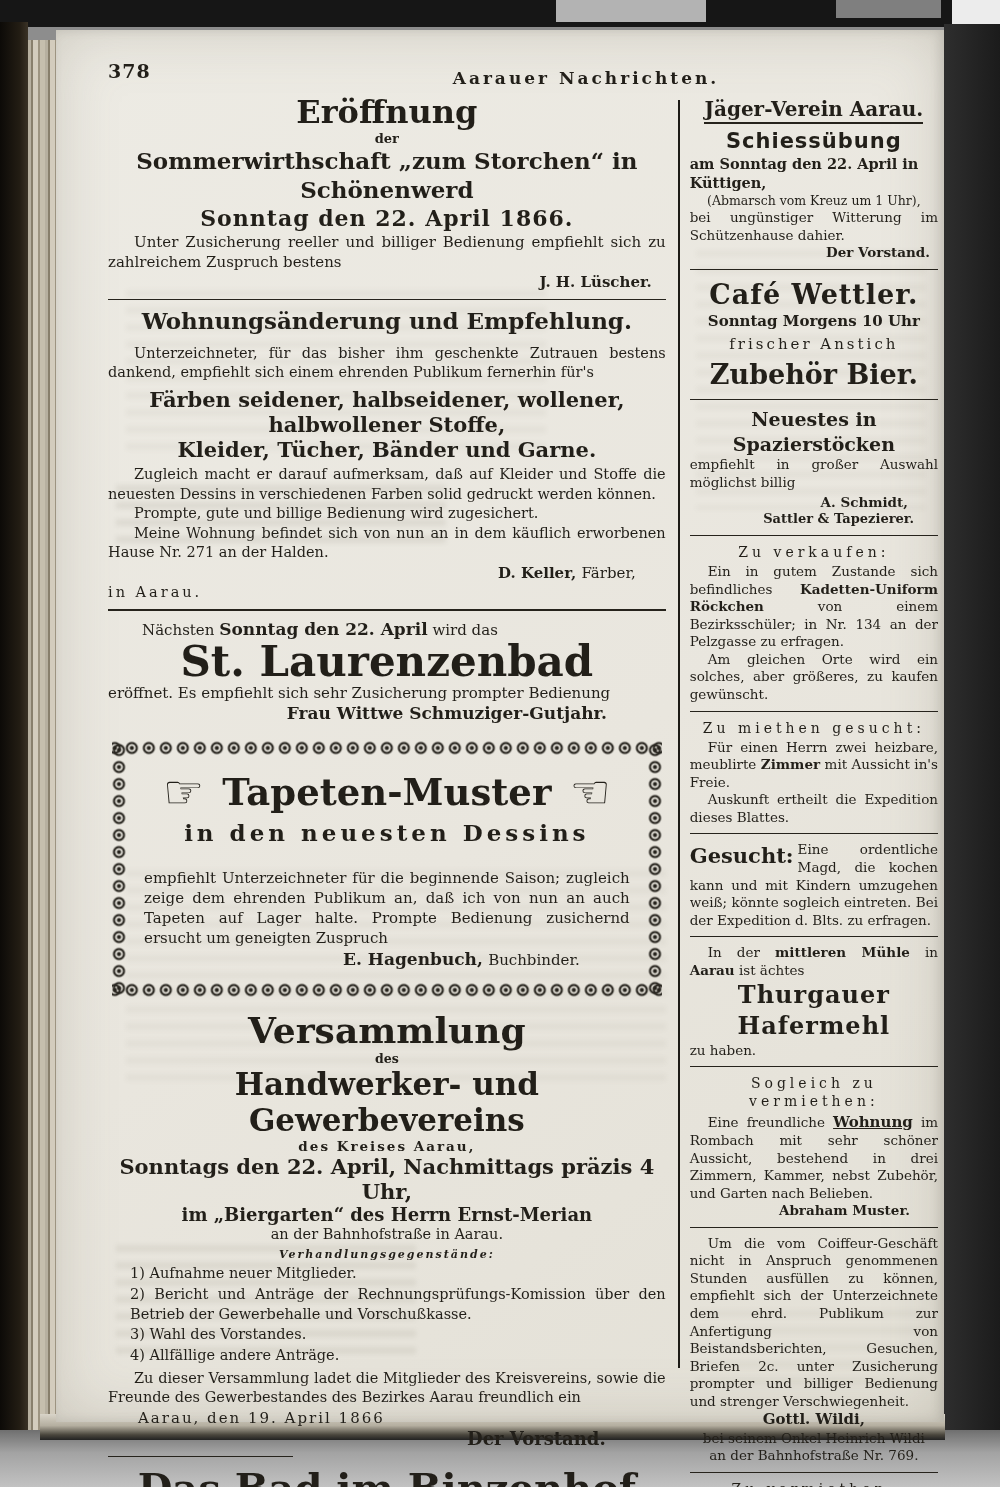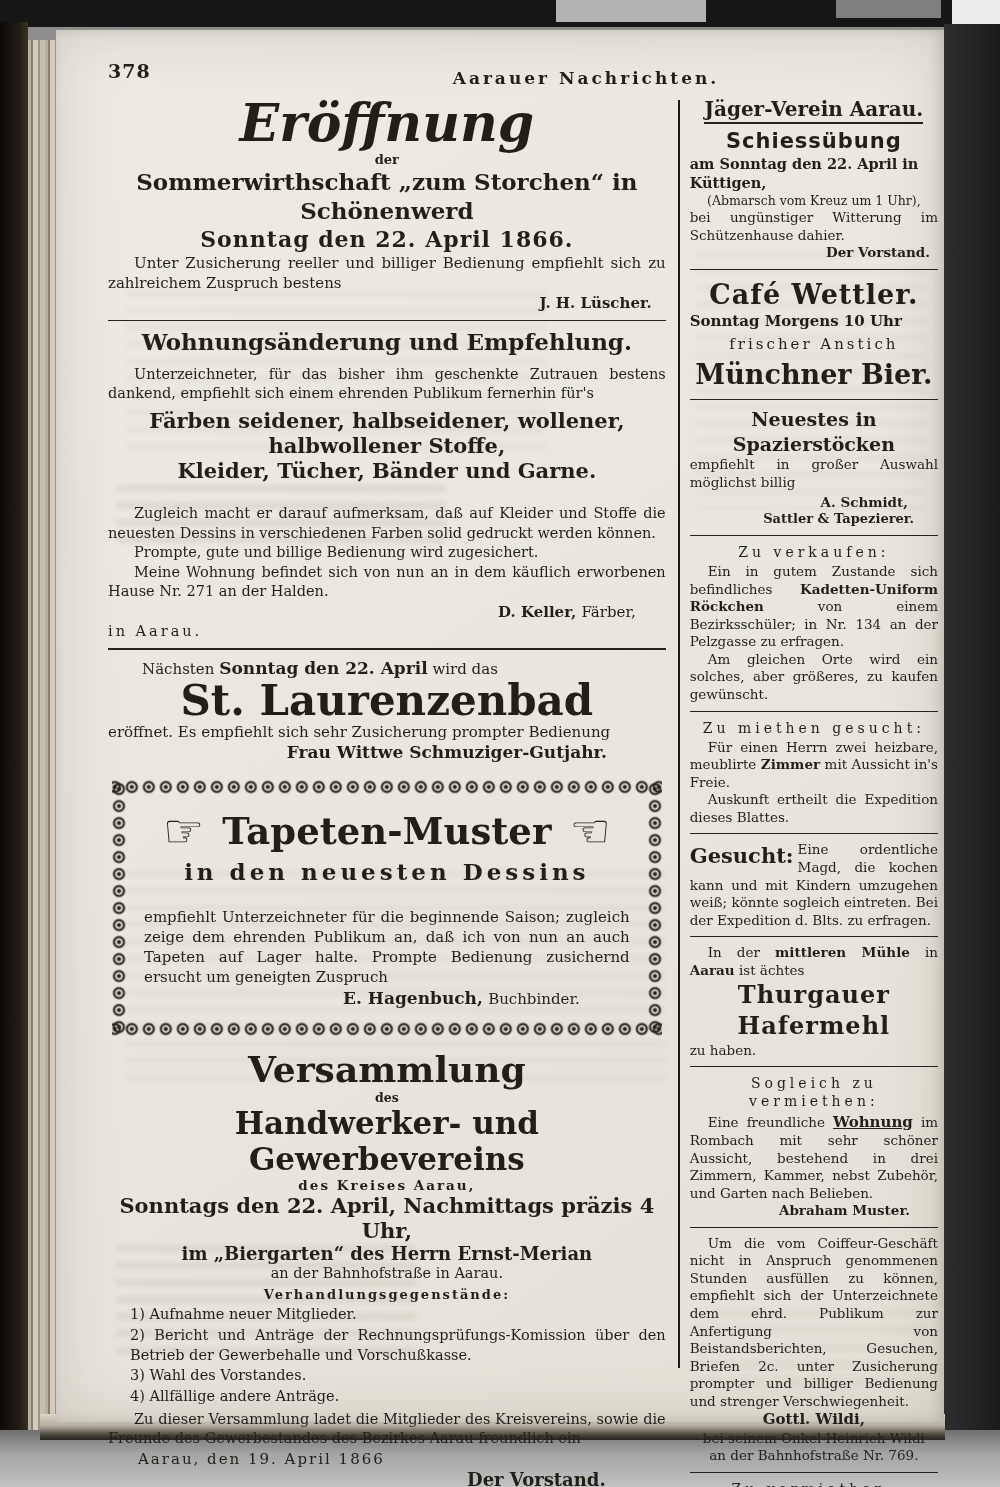--- a/index.html
+++ b/index.html
@@ -31,21 +31,21 @@
   .c{text-align:center;}
   .j{text-align:justify;}
   .ind{text-indent:26px;}
   .b{font-weight:bold;}
   .sig{text-align:right;font-weight:bold;}
   .rule{border:0;border-top:1.5px solid #26231c;margin:7px 0;}
   .rule.thick{border-top-width:2.5px;}
   .rule.short{width:185px;margin-left:0;}
   .sp2{letter-spacing:2px;}
   
-  .t-huge{font-size:52px;font-weight:bold;line-height:1.05;font-style:italic;}
+  .t-huge{font-size:32px;font-weight:bold;line-height:1.05;}
   .t-big{font-size:23px;font-weight:bold;line-height:1.25;}
   .t-med{font-size:21px;font-weight:bold;line-height:1.2;}
   .body15{font-size:15px;line-height:1.34;}
   .body14{font-size:14.5px;line-height:1.34;}
   .laur{font-size:42px;font-weight:bold;line-height:1.0;}
   
   .tapeten-box{position:relative;margin:16px 2px 10px 2px;padding:30px 34px 28px 34px;}
   .orn{position:absolute;background-position:center;
        background-image:radial-gradient(circle,#26231d 1.5px,transparent 2.6px),
                         radial-gradient(circle,transparent 3.4px,#26231d 4.4px,#26231d 5.4px,transparent 6.6px);
@@ -62,21 +62,21 @@
   .vers-t2{font-size:31px;font-weight:bold;}
   .vers-line1{font-size:21px;font-weight:bold;}
   .binz-t{font-size:40px;font-weight:bold;}
   ol.agenda{margin:2px 0 4px 0;padding-left:22px;list-style:none;font-size:14.5px;line-height:1.4;}
   
   .r-title{font-size:20px;font-weight:bold;text-align:center;}
   .r-title u{text-decoration:none;border-bottom:2px solid #26231c;padding-bottom:1px;}
   .schiess{font-family:"DejaVu Sans","Liberation Sans",sans-serif;font-size:21px;font-weight:bold;text-align:center;letter-spacing:1px;}
   .cafe-t{font-size:27px;font-weight:bold;text-align:center;letter-spacing:1px;}
   .bier{font-size:27px;font-weight:bold;text-align:center;}
-  .r-b15{font-size:15px;font-weight:bold;line-height:1.3;}
+  .r-b15{font-size:15px;font-weight:bold;text-align:center;line-height:1.3;}
   .r-sp{font-size:14px;letter-spacing:4px;text-align:center;font-weight:bold;}
   .r-sphead{font-size:15px;letter-spacing:3px;text-align:center;margin:4px 0 2px 0;}
   .r-sig{text-align:right;font-weight:bold;}
   .spaz{font-size:19px;font-weight:bold;text-align:center;}
   .hafer{font-size:24px;font-weight:bold;text-align:center;letter-spacing:1px;}
   .magd-label{float:left;font-size:21px;font-weight:bold;margin-right:4px;line-height:1.4;}
   .wildi-sig{text-align:center;font-weight:bold;font-size:15px;}
   .wildi-l2{text-align:center;font-size:13.5px;}
   
   .ghost{position:absolute;z-index:1;filter:blur(2.5px);
@@ -121,21 +121,21 @@
             <div class="j ind body15">Unter Zusicherung reeller und billiger Bedienung empfiehlt sich zu zahlreichem Zuspruch bestens</div>
             <div class="sig body15" style="padding-right:14px;">J. H. Lüscher.</div>
           </div>
           <hr class="rule">
 
           <div>
             <div class="c t-big">Wohnungsänderung und Empfehlung.</div>
             <div class="j ind body14" style="margin-top:8px;">Unterzeichneter, für das bisher ihm geschenkte Zutrauen bestens dankend, empfiehlt sich einem ehrenden Publikum fernerhin für's</div>
             <div class="c t-med" style="margin-top:4px;">Färben seidener, halbseidener, wollener, halbwollener Stoffe,</div>
             <div class="c t-med">Kleider, Tücher, Bänder und Garne.</div>
-            <div class="j ind body14" style="margin-top:21px;">Zugleich macht er darauf aufmerksam, daß auf Kleider und Stoffe die neuesten Dessins in verschiedenen Farben solid gedruckt werden können.</div>
+            <div class="j ind body14" style="margin-top:3px;">Zugleich macht er darauf aufmerksam, daß auf Kleider und Stoffe die neuesten Dessins in verschiedenen Farben solid gedruckt werden können.</div>
             <div class="body14 ind">Prompte, gute und billige Bedienung wird zugesichert.</div>
             <div class="j ind body14">Meine Wohnung befindet sich von nun an in dem käuflich erworbenen Hause Nr. 271 an der Halden.</div>
             <div class="sig body15" style="padding-right:30px;">
               <span class="b">D. Keller,</span>
               <span style="font-weight:normal;">Färber,</span>
             </div>
             <div class="body14" style="text-align:left;padding-right:60px;letter-spacing:3px;">in Aarau.</div>
           </div>
           <hr class="rule thick">
 
@@ -169,21 +169,21 @@
           </div>
 
           <div>
             <div class="c vers-t1">Versammlung</div>
             <div class="c b" style="font-size:12.5px;">des</div>
             <div class="c vers-t2">Handwerker- und Gewerbevereins</div>
             <div class="c b sp2" style="font-size:13.5px;">des Kreises Aarau,</div>
             <div class="c vers-line1">Sonntags den 22. April, Nachmittags präzis 4 Uhr,</div>
             <div class="c b" style="font-size:18px;">im „Biergarten“ des Herrn Ernst-Merian</div>
             <div class="c body14">an der Bahnhofstraße in Aarau.</div>
-            <div class="c b sp2" style="font-size:13px;margin-top:4px;">Verhandlungsgegenstände:</div>
+            <div class="c b sp2" style="font-size:11px;margin-top:4px;font-style:italic;">Verhandlungsgegenstände:</div>
             <ol class="agenda">
               <li>1) Aufnahme neuer Mitglieder.</li>
               <li class="j">2) Bericht und Anträge der Rechnungsprüfungs-Komission über den Betrieb der Gewerbehalle und Vorschußkasse.</li>
               <li>3) Wahl des Vorstandes.</li>
               <li>4) Allfällige andere Anträge.</li>
             </ol>
             <div class="j ind body14">Zu dieser Versammlung ladet die Mitglieder des Kreisvereins, sowie die Freunde des Gewerbestandes des Bezirkes Aarau freundlich ein</div>
             <div class="body15" style="padding-left:30px;letter-spacing:2px;">Aarau, den 19. April 1866</div>
             <div class="sig" style="font-size:18px;padding-right:60px;">Der Vorstand.</div>
           </div>
@@ -206,21 +206,21 @@
             <div class="c" style="font-size:12.5px;">(Abmarsch vom Kreuz um 1 Uhr),</div>
             <div class="j">bei ungünstiger Witterung im Schützenhause dahier.</div>
             <div class="r-sig" style="padding-right:8px;">Der Vorstand.</div>
           </div>
           <hr class="rule">
 
           <div>
             <div class="cafe-t">Café Wettler.</div>
             <div class="r-b15">Sonntag Morgens 10 Uhr</div>
             <div class="r-sphead">frischer Anstich</div>
-            <div class="bier">Münchner Bier.</div>
+            <div class="bier">Zubehör Bier.</div>
           </div>
           <hr class="rule">
 
           <div>
             <div class="spaz">Neuestes in Spazierstöcken</div>
             <div class="j">empfiehlt in großer Auswahl möglichst billig</div>
             <div class="r-sig" style="padding-right:30px;margin-top:2px;">A. Schmidt,</div>
             <div class="b" style="text-align:right;padding-right:24px;font-size:13px;">Sattler &amp; Tapezierer.</div>
           </div>
           <hr class="rule">

